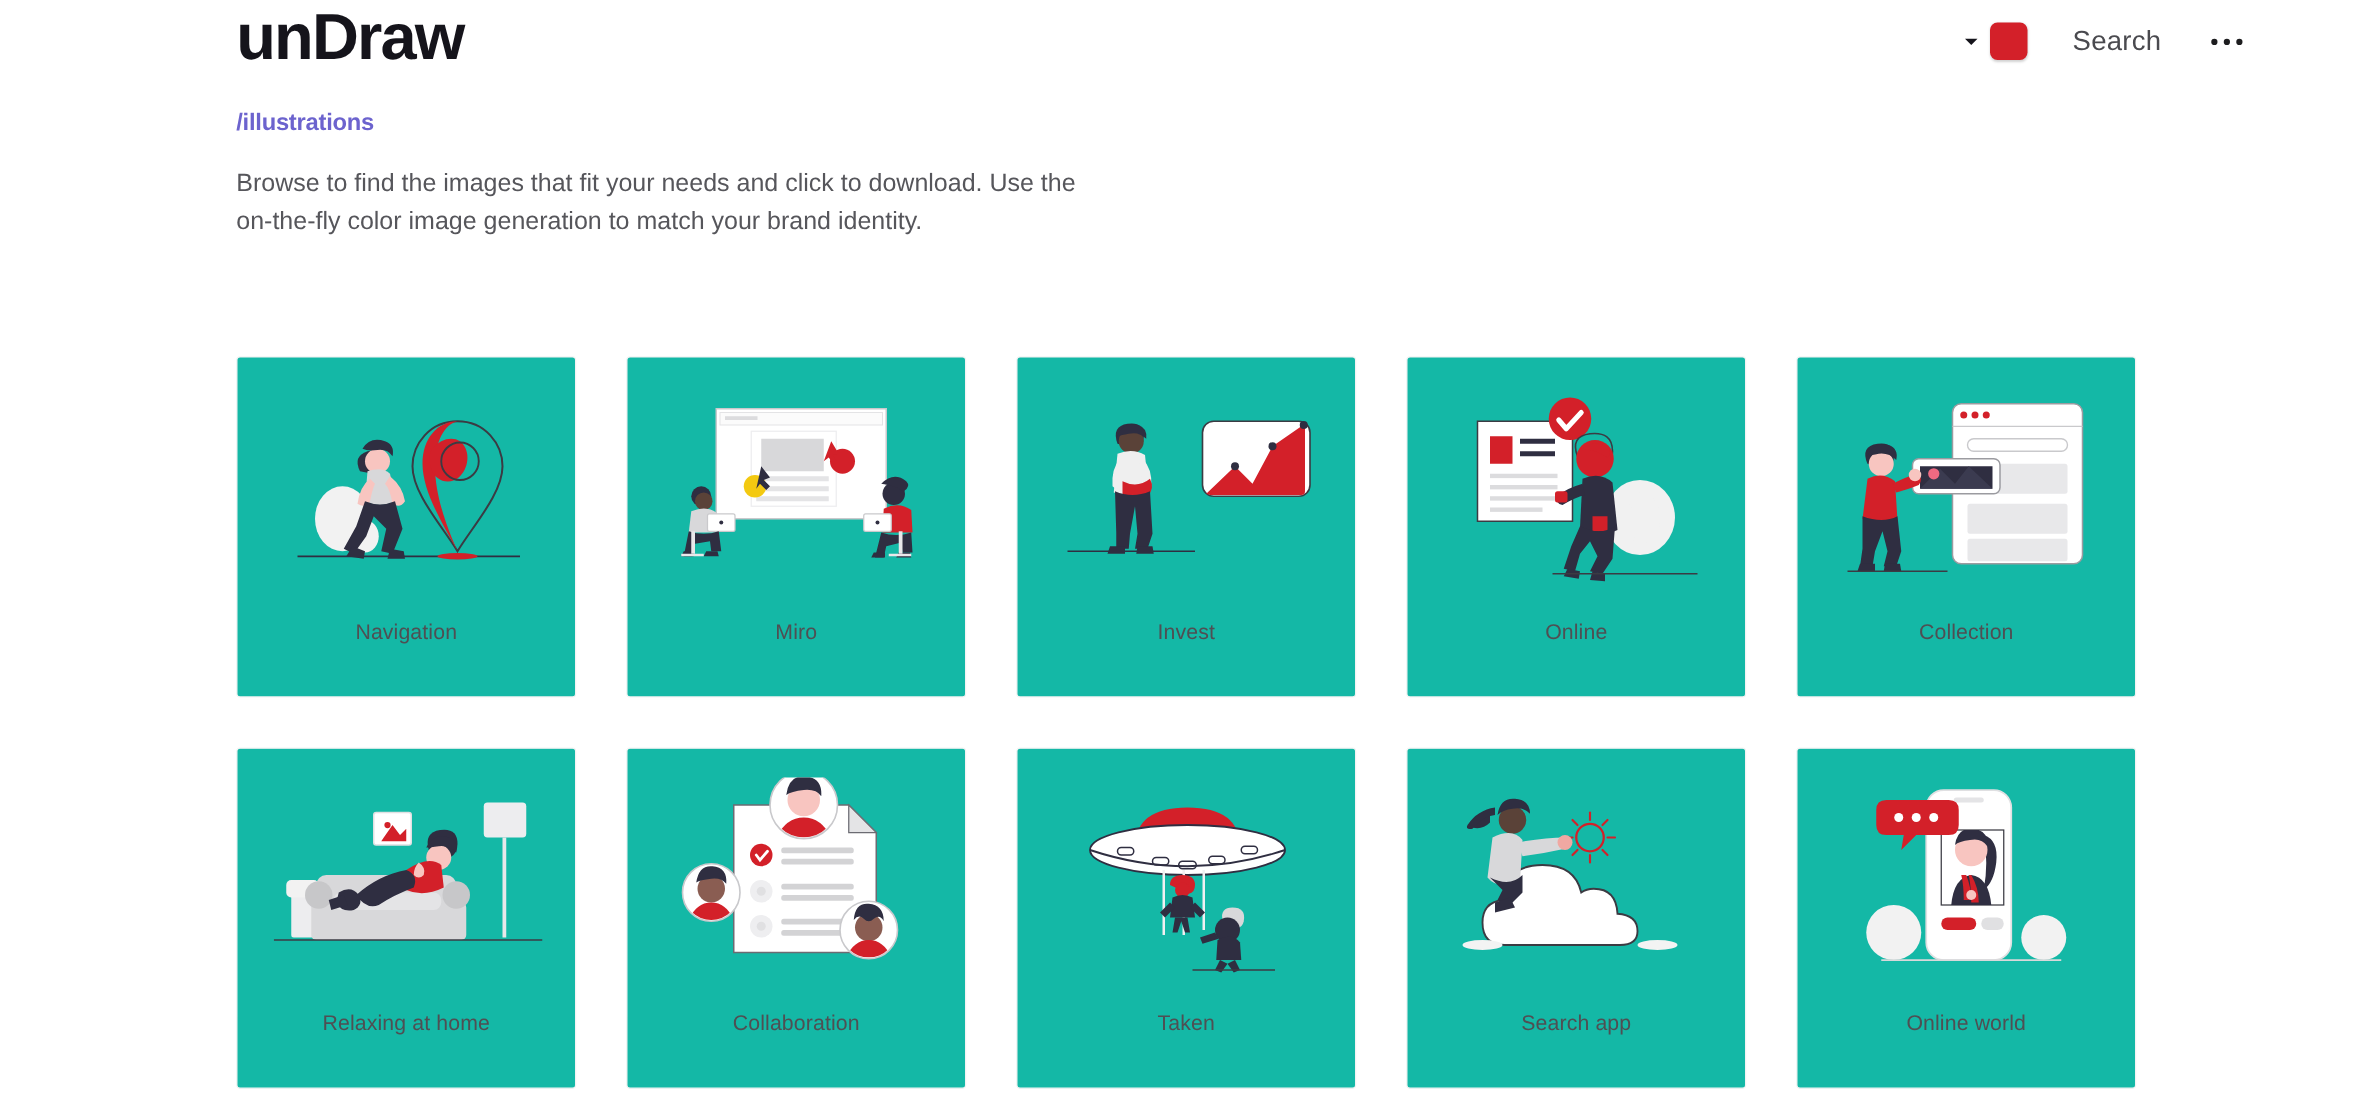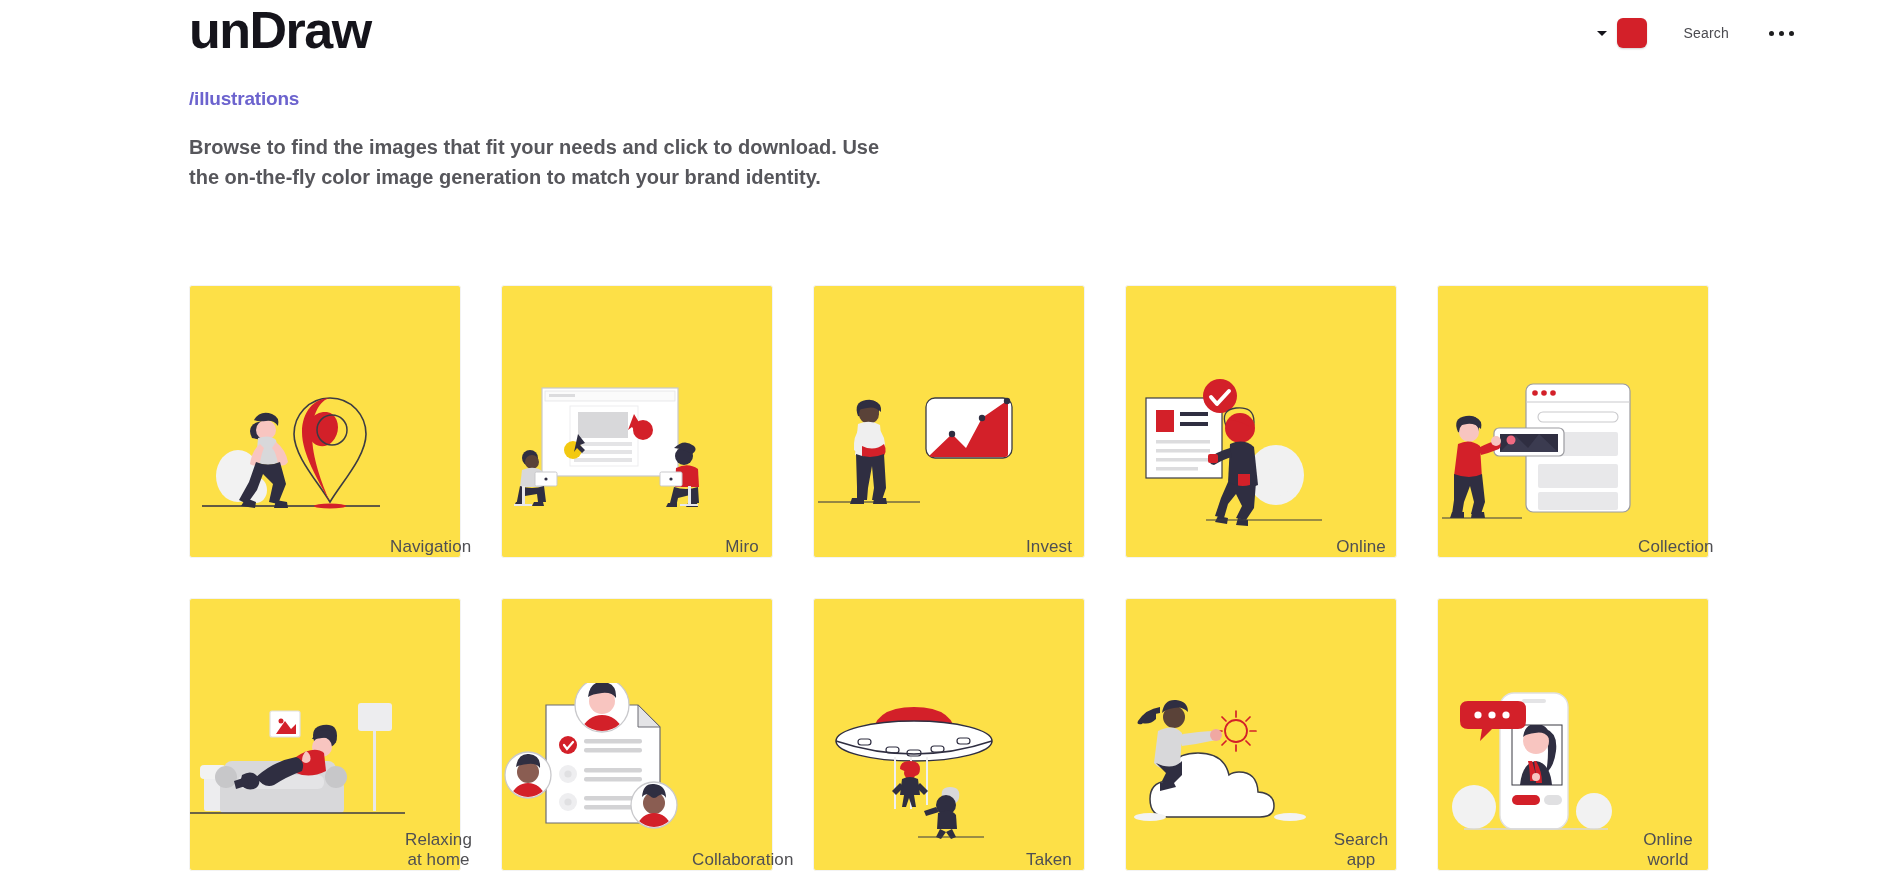--- a/index.html
+++ b/index.html
@@ -34,21 +34,21 @@
   }
   .chevron-down svg { display: block; }
   .color-swatch {
     width: 30px; height: 30px;
     border-radius: 6px;
     background: #d32029;
     box-shadow: 0 1px 2px rgba(0,0,0,0.18);
   }
   .search-label {
     margin-left: 36px;
-    font-size: 14px;
+    font-size: 22px;
     color: #4a4a4f;
     letter-spacing: 0.2px;
   }
   .dots-menu {
     margin-left: 38px;
     display: flex; gap: 5px; align-items: center;
     padding: 6px 2px;
   }
   .dots-menu i {
     width: 5px; height: 5px; border-radius: 50%;
@@ -61,40 +61,39 @@
     font-size: 19px; font-weight: 700;
     color: #6c63ce;
     letter-spacing: -0.2px;
     text-align: right;
   }
   .description {
     position: absolute; left: 189px; top: 132px;
     width: 700px;
     font-size: 20px; line-height: 30px;
     color: #56565b;
-    font-weight: bold;
   }
 
   
   .grid {
     position: absolute;
     left: 189px; top: 285px;
     width: 1520px;
     display: grid;
     grid-template-columns: repeat(5, 272px);
     column-gap: 40px;
     row-gap: 40px;
   }
   .card {
     width: 272px; height: 273px;
-    background: #fde047;
+    background: #14b8a6;
     border: 1px solid #f3f3f3;
     border-radius: 3px;
-    display: flex; flex-direction: row;
-    align-items: flex-end; justify-content: flex-start;
+    display: flex; flex-direction: column;
+    align-items: flex-start; justify-content: flex-start;
     cursor: pointer;
   }
   .card-art {
     width: 272px; height: 210px;
     display: flex; align-items: center; justify-content: center;
   }
   .card-art svg { display: block; }
   .card-label {
     font-size: 17px;
     color: #4f4f53;

